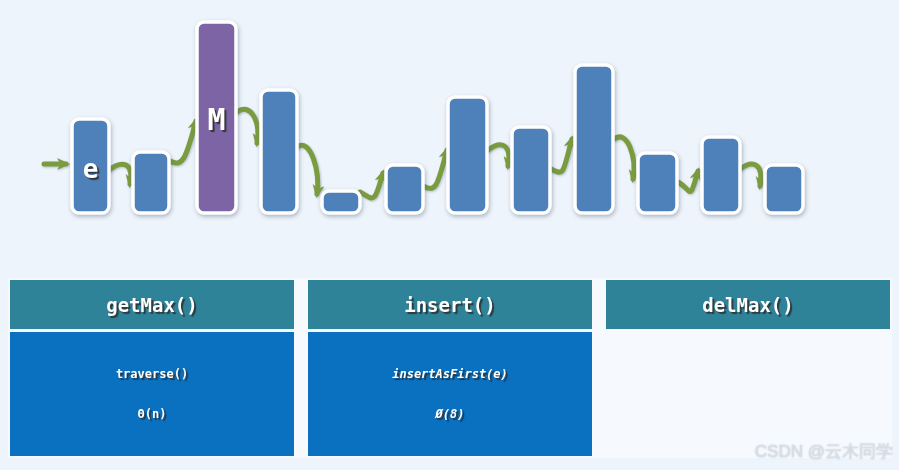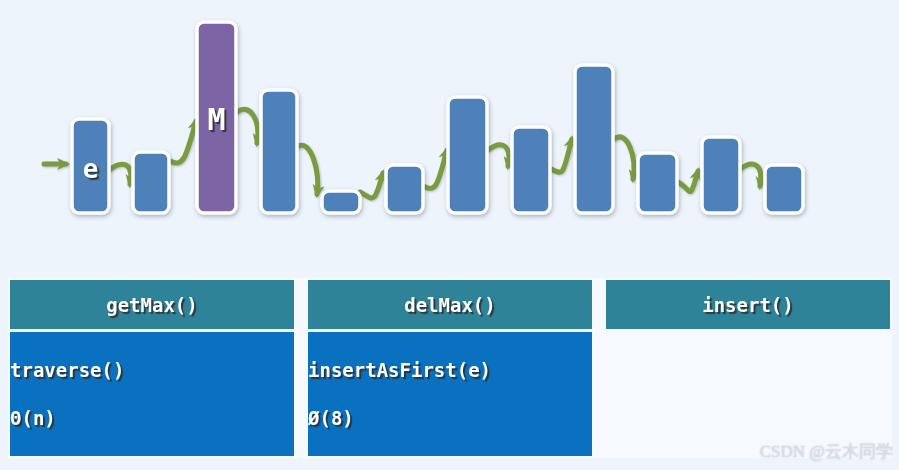--- a/index.html
+++ b/index.html
@@ -31,30 +31,30 @@
     background:#f6f9fd;border:2px solid #f6f9fd;box-sizing:border-box;
   }
   .trow{display:grid;grid-template-columns:1fr 1fr 1fr;column-gap:14px;}
   .th{
     display:flex;align-items:center;justify-content:center;
     font-weight:bold;font-size:19px;color:#ffffff;
     text-shadow:2px 2px 1px rgba(45,45,45,.85);
     white-space:pre;
   }
   .td{
-    display:flex;flex-direction:column;justify-content:center;
+    display:flex;flex-direction:column;align-items:center;justify-content:center;
     gap:26px;
-    font-weight:bold;font-size:19px;color:#ffffff;
+    font-weight:bold;font-size:12px;color:#ffffff;
     text-shadow:2px 2px 1px rgba(45,45,45,.85);
   }
   .cell-line{white-space:pre;}
   
   .watermark{
     position:absolute;right:6px;top:440px;
-    font-family:Liberation Serif, serif;
+    font-family:Liberation Sans, sans-serif;
     font-size:17px;color:rgba(215,222,231,.95);
     text-shadow:0 0 2px rgba(110,125,145,.45);
     white-space:pre;
   }
 </style>
 </head>
 <body style="background: rgb(238, 244, 251);">
 
 <svg id="bars-svg" width="899" height="262" viewBox="0 0 899 262">
   <defs>
@@ -90,28 +90,28 @@
       <rect x="575" y="65" width="38" height="148" rx="7" ry="7" class="bar" fill="#4e80ba"></rect>
       <rect x="638" y="153" width="39" height="60" rx="7" ry="7" class="bar" fill="#4e80ba"></rect>
       <rect x="702" y="137" width="38" height="76" rx="7" ry="7" class="bar" fill="#4e80ba"></rect>
       <rect x="765" y="165" width="38" height="48" rx="7" ry="7" class="bar" fill="#4e80ba"></rect>
     </g>
 </svg>
 
 <div class="ctable">
   <div class="trow">
     <div class="th" style="background: rgb(46, 131, 153);">getMax()</div>
+    <div class="th" style="background: rgb(46, 131, 153);">insert()</div>
     <div class="th" style="background: rgb(46, 131, 153);">delMax()</div>
-    <div class="th" style="background: rgb(46, 131, 153);">insert()</div>
   </div>
   <div class="trow">
     <div class="td" style="background: rgb(10, 113, 193);">
       <div class="cell-line">traverse()</div>
       <div class="cell-line">Θ(n)</div>
     </div>
-    <div class="td" style="background: rgb(10, 113, 193);">
+    <div class="td" style="background: rgb(10, 113, 193); font-style: italic;">
       <div class="cell-line">insertAsFirst(e)</div>
       <div class="cell-line">Ø(8)</div>
     </div>
   </div>
 </div>
 
 <div class="watermark">CSDN @云木同学</div>
 
 </body></html>

